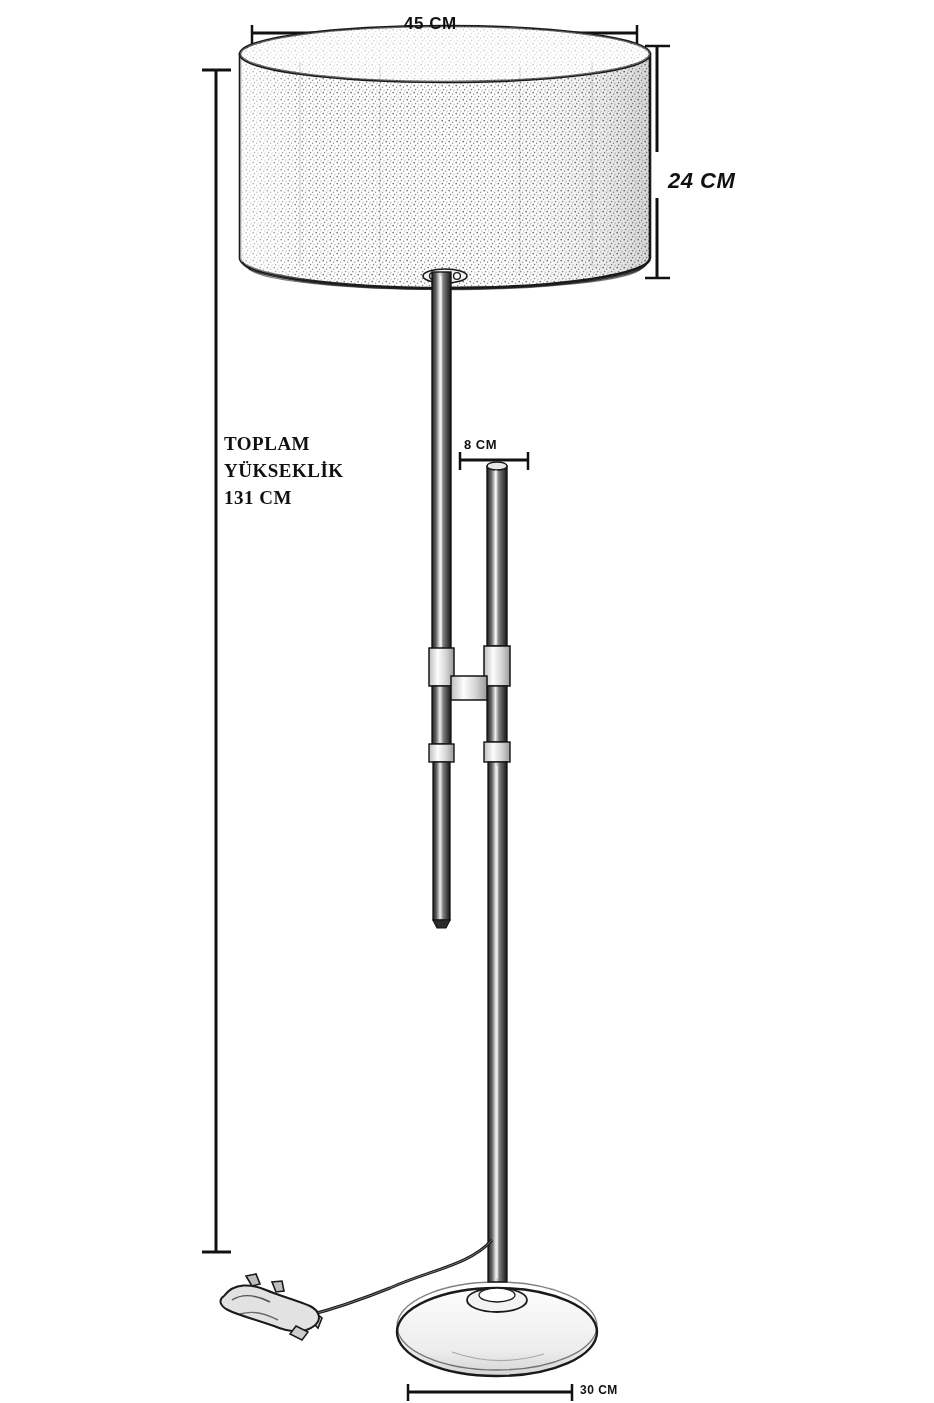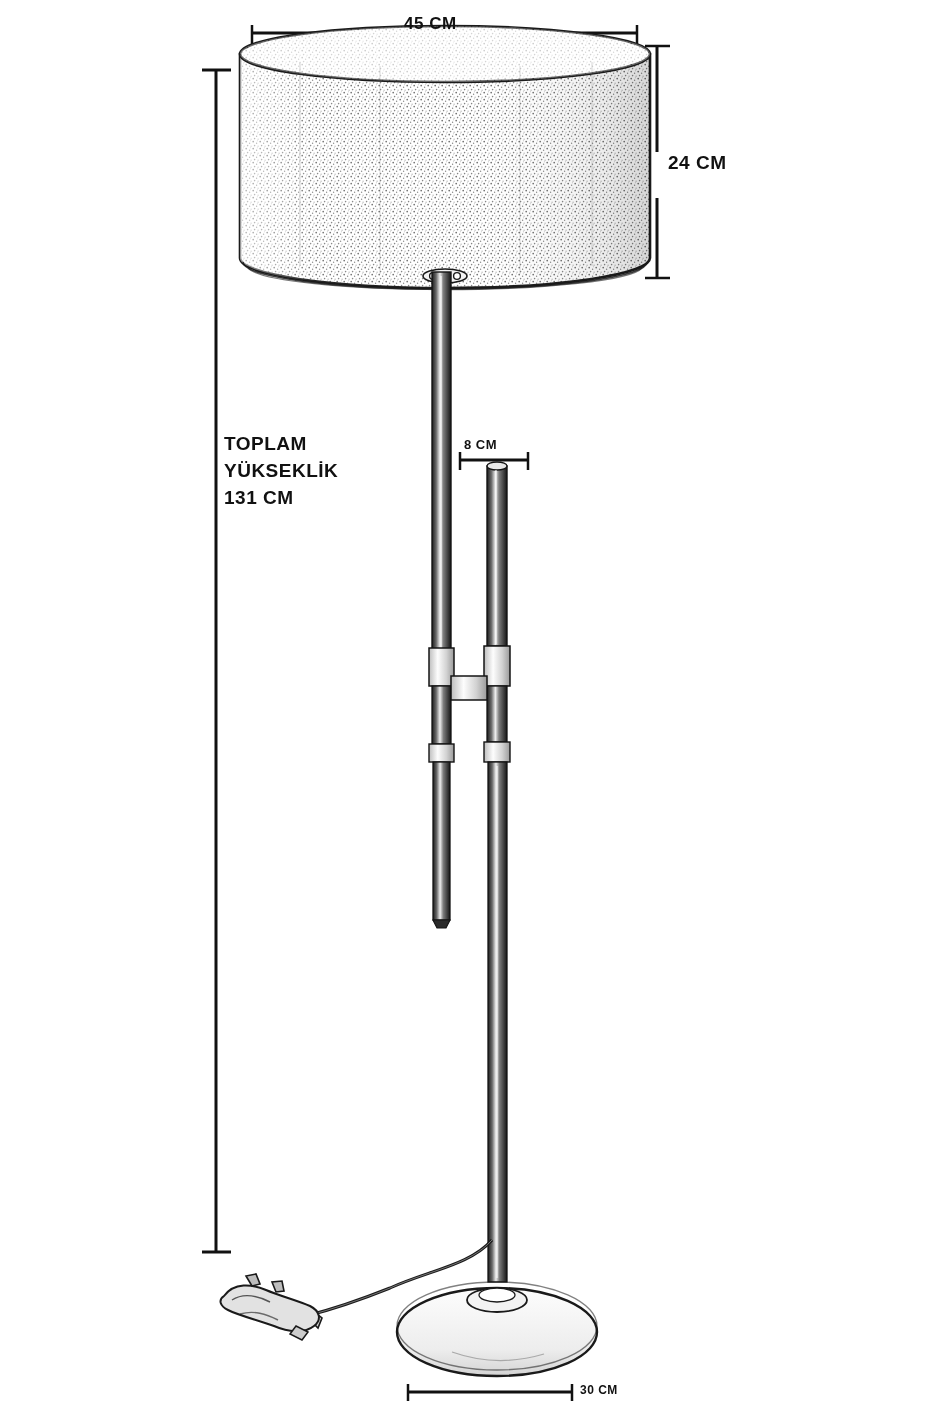--- a/index.html
+++ b/index.html
@@ -24,40 +24,41 @@
     letter-spacing: 0.5px;
     white-space: nowrap;
   }
   #label-width {
     left: 404px;
     top: 14px;
     font-size: 17px;
   }
   #label-height-shade {
     left: 668px;
-    top: 152px;
-    font-size: 19px;
+    top: 168px;
+    font-size: 22px;
+    font-style: italic;
   }
   #label-rod {
     left: 464px;
     top: 437px;
     font-size: 13px;
   }
   #label-base {
     left: 580px;
     top: 1383px;
     font-size: 12px;
   }
   #label-total {
     left: 224px;
     top: 430px;
     font-size: 19px;
     line-height: 27px;
   }
-  #label-total span { display: block; }
+  #label-total span { display: block; font-family: Liberation Serif, serif; }
   svg.art {
     position: absolute;
     left: 0;
     top: 0;
     width: 934px;
     height: 1403px;
   }
 </style>
 </head>
 <body>

